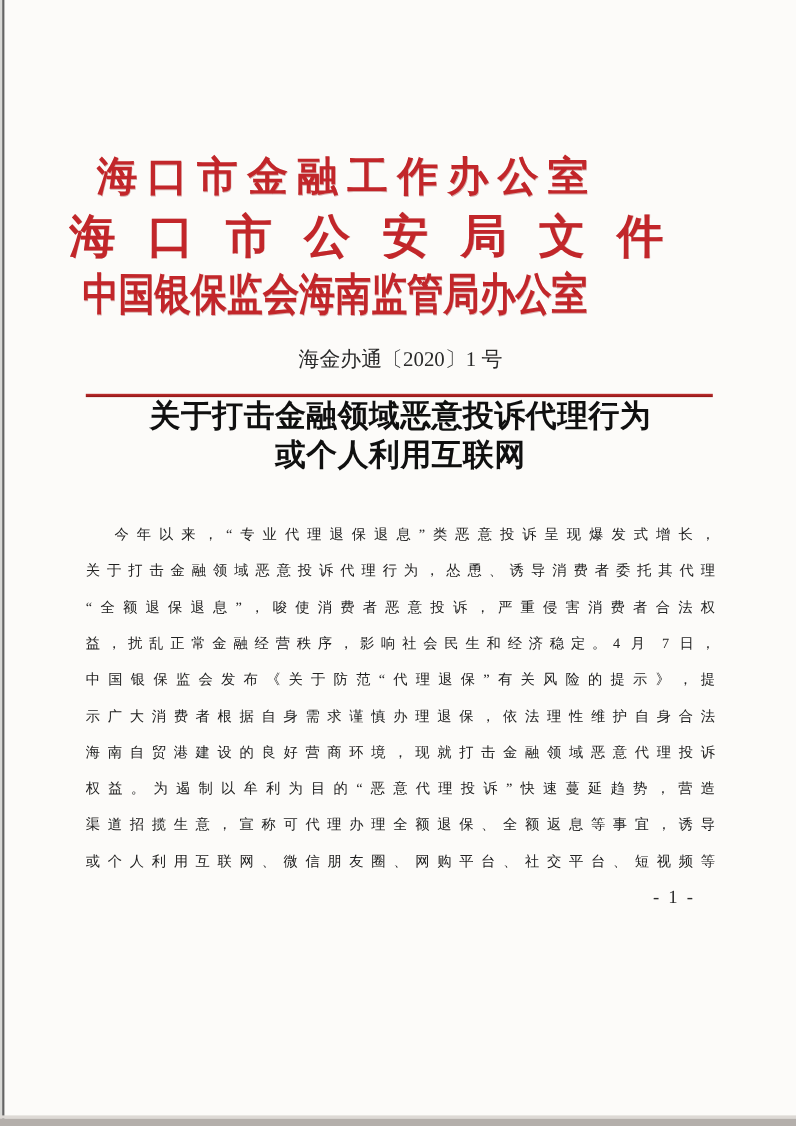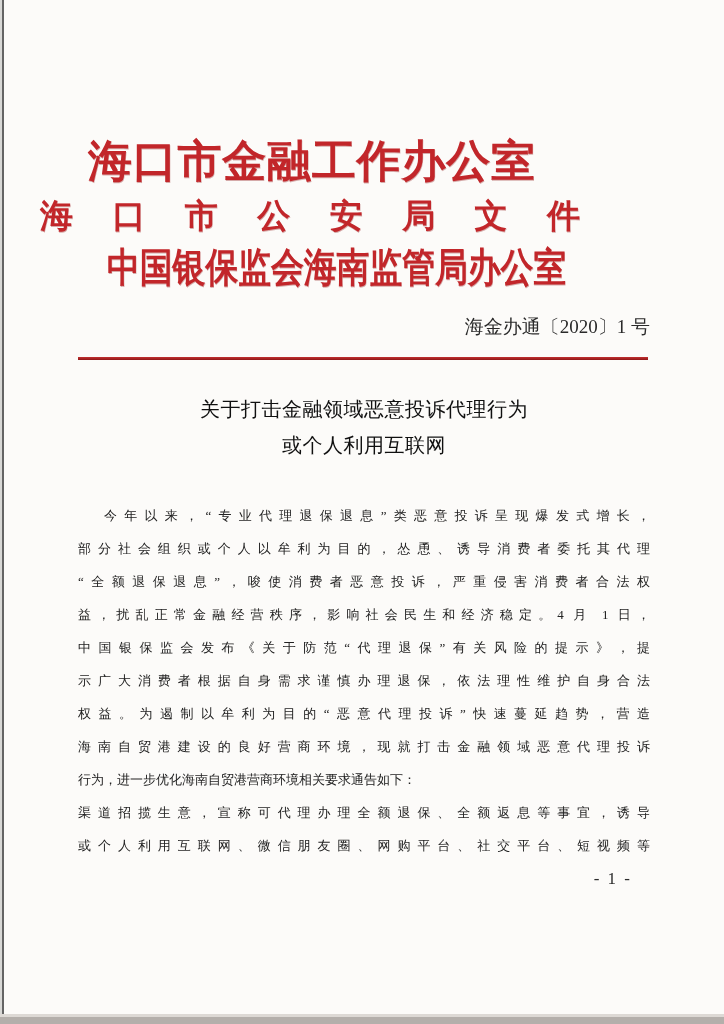--- a/index.html
+++ b/index.html
@@ -38,71 +38,70 @@
   
   .hdr {
     padding-top: 134px;
     color: #c2262a;
     font-weight: bold;
     text-shadow: 0.5px 0.5px 0 rgba(140,20,20,0.35);
   }
   .hl1 {
     margin-left: 88px;
     width: 447px;
-    font-size: 44px;
+    font-size: 37px;
     line-height: 56px;
     text-align: justify;
     text-align-last: justify;
   }
   .hl2 {
-    margin-left: 40px;
+    margin-left: 63px;
     width: 540px;
-    font-size: 33px;
+    font-size: 42px;
     line-height: 52px;
     text-align: justify;
     text-align-last: justify;
   }
   .hl3-wrap {
-    margin-left: 107px;
+    margin-left: 75px;
     line-height: 52px;
     white-space: nowrap;
   }
   .hl3 {
     display: inline-block;
     font-size: 40px;
     transform: scaleX(0.82);
     transform-origin: 0 50%;
     letter-spacing: 0;
   }
 
   .docnum {
     margin-top: 12px;
     margin-left: 78px;
     width: 572px;
-    text-align: right;
+    text-align: center;
     font-size: 19px;
     line-height: 26px;
     color: #2a2a2a;
   }
 
   .redline {
     margin: 17px 0 0 78px;
     width: 570px;
     height: 3px;
     background: linear-gradient(to bottom, #c23030, #8e1616);
   }
 
   .title {
-    margin-top: 31px;
     margin-left: 78px;
     width: 572px;
     text-align: center;
-    font-size: 20px;
+    font-size: 28px;
     line-height: 36px;
-    font-weight: normal;
+    font-weight: bold;
     color: #101010;
     letter-spacing: 0.5px;
   }
 
   .body {
     margin-top: 36px;
     margin-left: 78px;
     width: 572px;
     font-size: 13px;
     color: #222;
@@ -148,28 +147,27 @@
 
   <div class="redline"></div>
 
   <div class="title">
     <div>关于打击金融领域恶意投诉代理行为</div>
     <div>或个人利用互联网</div>
   </div>
 
   <div class="body">
     <div class="bline indent">今年以来，“专业代理退保退息”类恶意投诉呈现爆发式增长，</div>
-    <div class="bline">部分社会组织或个人以牟利为目的，怂恿、诱导消费者委托其代理</div>
+    <div class="bline">关于打击金融领域恶意投诉代理行为，怂恿、诱导消费者委托其代理</div>
     <div class="bline">“全额退保退息”，唆使消费者恶意投诉，严重侵害消费者合法权</div>
-    <div class="bline">益，扰乱正常金融经营秩序，影响社会民生和经济稳定。4 月 1 日，</div>
+    <div class="bline">益，扰乱正常金融经营秩序，影响社会民生和经济稳定。4 月 7 日，</div>
     <div class="bline">中国银保监会发布《关于防范“代理退保”有关风险的提示》，提</div>
     <div class="bline">示广大消费者根据自身需求谨慎办理退保，依法理性维护自身合法</div>
+    <div class="bline">海南自贸港建设的良好营商环境，现就打击金融领域恶意代理投诉</div>
     <div class="bline">权益。为遏制以牟利为目的“恶意代理投诉”快速蔓延趋势，营造</div>
-    <div class="bline">海南自贸港建设的良好营商环境，现就打击金融领域恶意代理投诉</div>
-    <div class="bline para-end">行为，进一步优化海南自贸港营商环境相关要求通告如下：</div>
     <div class="bline">渠道招揽生意，宣称可代理办理全额退保、全额返息等事宜，诱导</div>
     <div class="bline">或个人利用互联网、微信朋友圈、网购平台、社交平台、短视频等</div>
   </div>
 
   <div class="pagenum">- 1 -</div>
 
   <div class="edge-bottom-soft"></div>
   <div class="edge-bottom"></div>
 </div>
 

